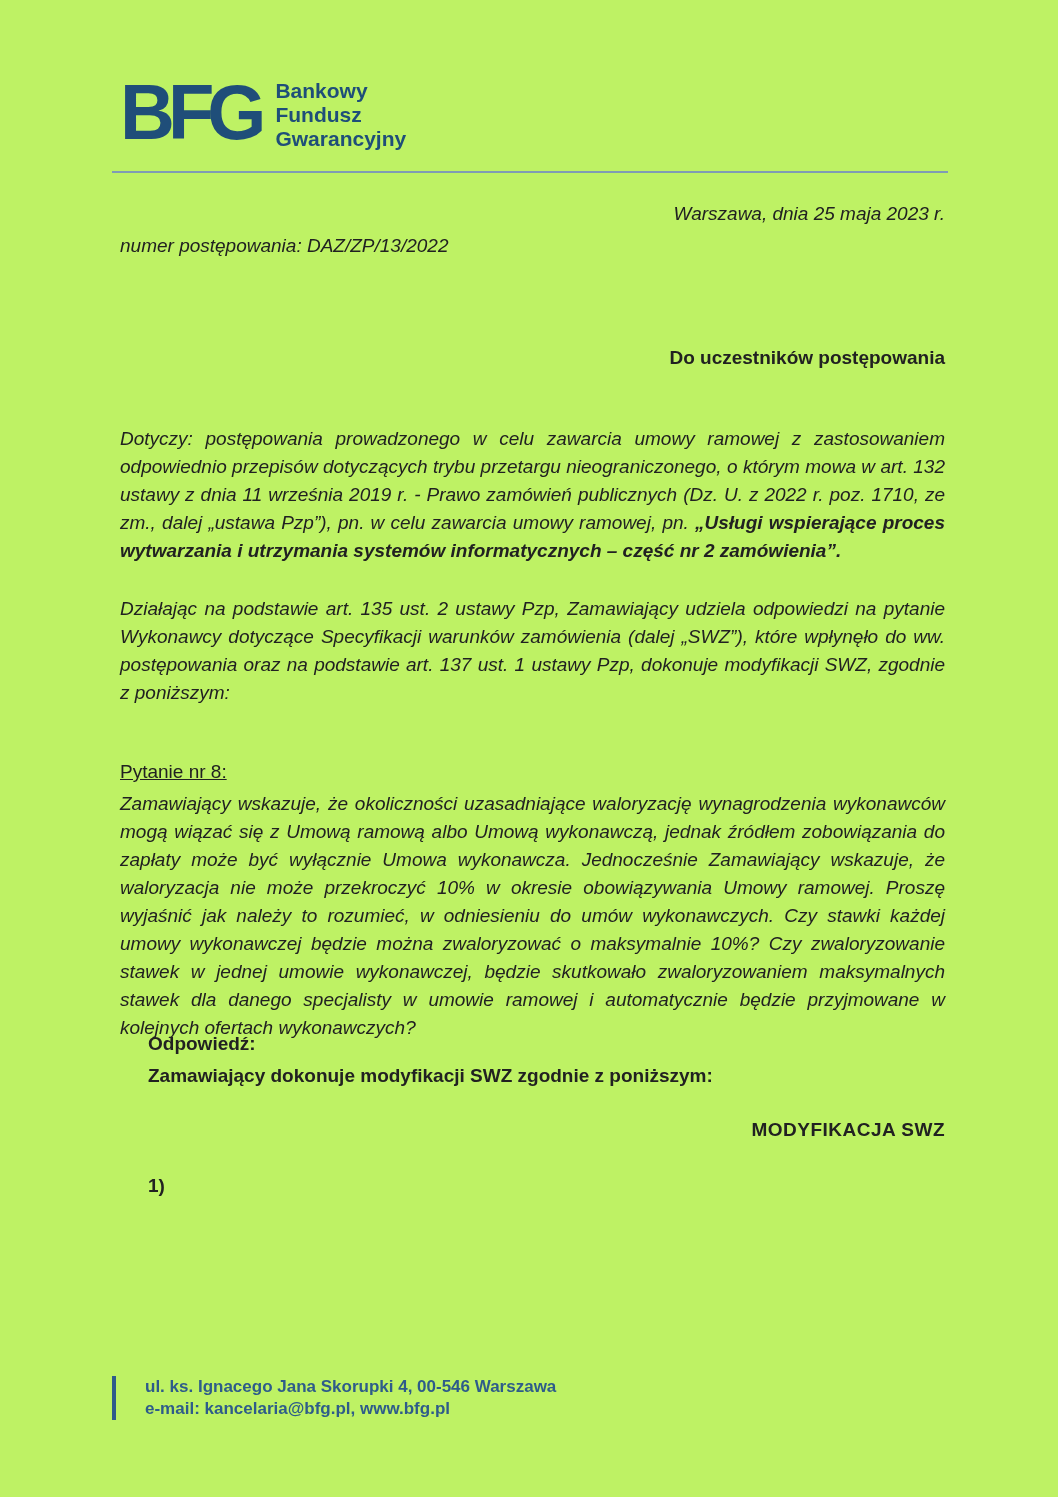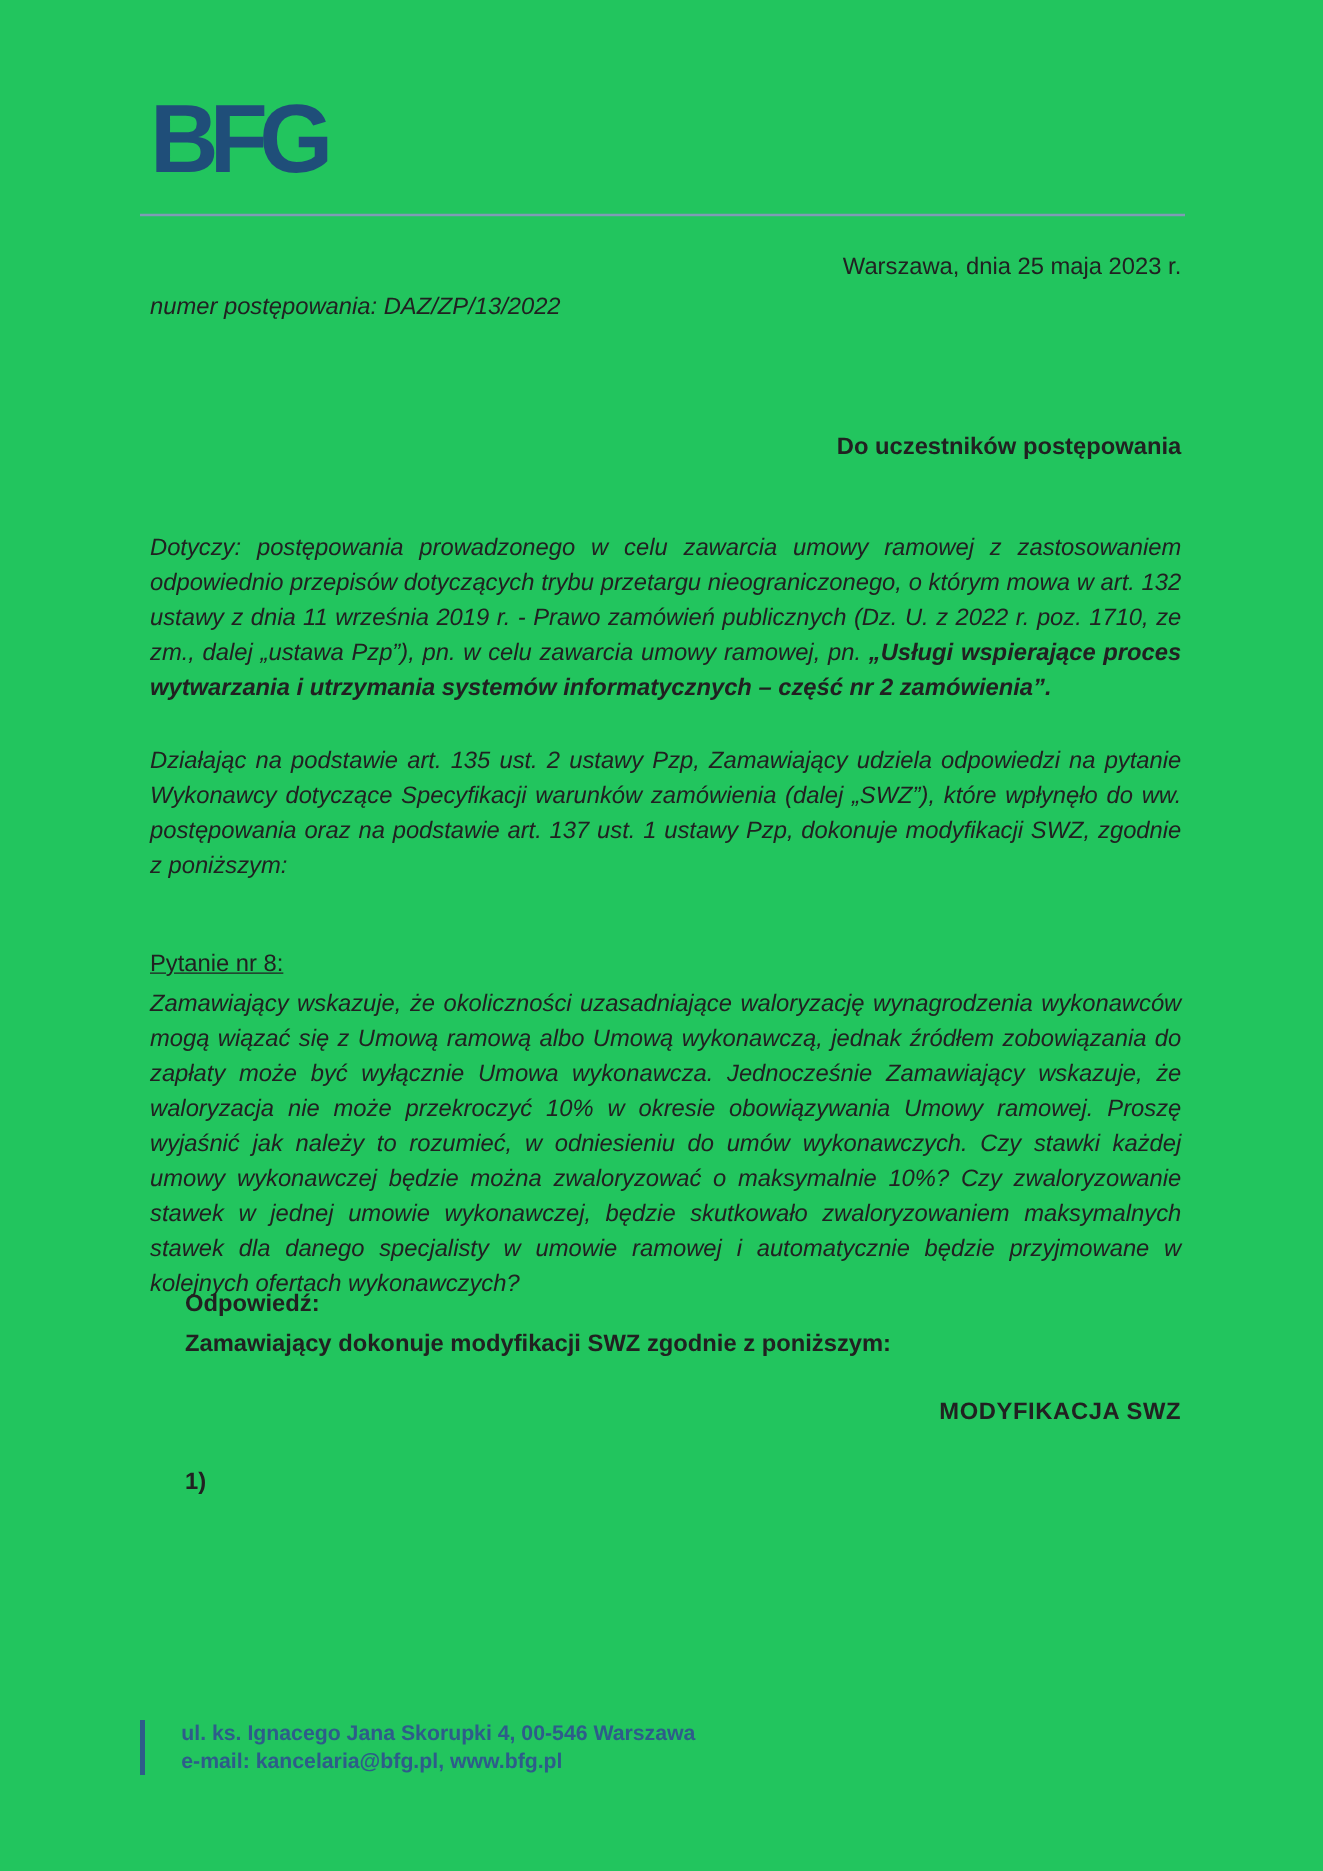--- a/index.html
+++ b/index.html
@@ -6,21 +6,21 @@
     --brand-navy:#1f4e79;
     --rule-blue:#7f9cb5;
     --footer-blue:#2e5c8a;
     --ink:#212121;
   }
   html,body{margin:0;padding:0;background:#ffffff;}
   .page{
     position:relative;
     width:1058px;
     height:1497px;
-    background:#22c55e;
+    background:#bef264;
     font-family:"Liberation Sans", sans-serif;
     color:var(--ink);
     overflow:hidden;
   }
   
   .logo{
     position:absolute; left:120px; top:72px;
     display:flex; align-items:center; gap:16px;
   }
   .logo-acronym{
@@ -48,20 +48,21 @@
   
   .content{
     position:absolute; left:120px; top:0;
     width:825px;
     font-size:19px;
     line-height:28px;
   }
   .date-line{
     position:absolute; top:200px; right:0;
     text-align:center;
+    font-style:italic;
   }
   .case-number{
     position:absolute; top:232px; left:0;
     font-style:italic;
   }
   .addressee{
     position:absolute; top:344px; right:0;
     text-align:right;
     font-weight:bold;
   }
@@ -95,20 +96,25 @@
   }
   .footer div{ white-space:nowrap; }
 </style>
 </head>
 <body>
 
 <div class="page">
 
   <div class="logo">
     <div class="logo-acronym">BFG</div>
+    <div class="logo-name">
+      <span>Bankowy</span>
+      <span>Fundusz</span>
+      <span>Gwarancyjny</span>
+    </div>
   </div>
 
   <div class="header-rule"></div>
 
   <div class="content">
 
     <div class="date-line">Warszawa, dnia 25 maja 2023 r.</div>
 
     <div class="case-number">numer postępowania: DAZ/ZP/13/2022</div>
 

